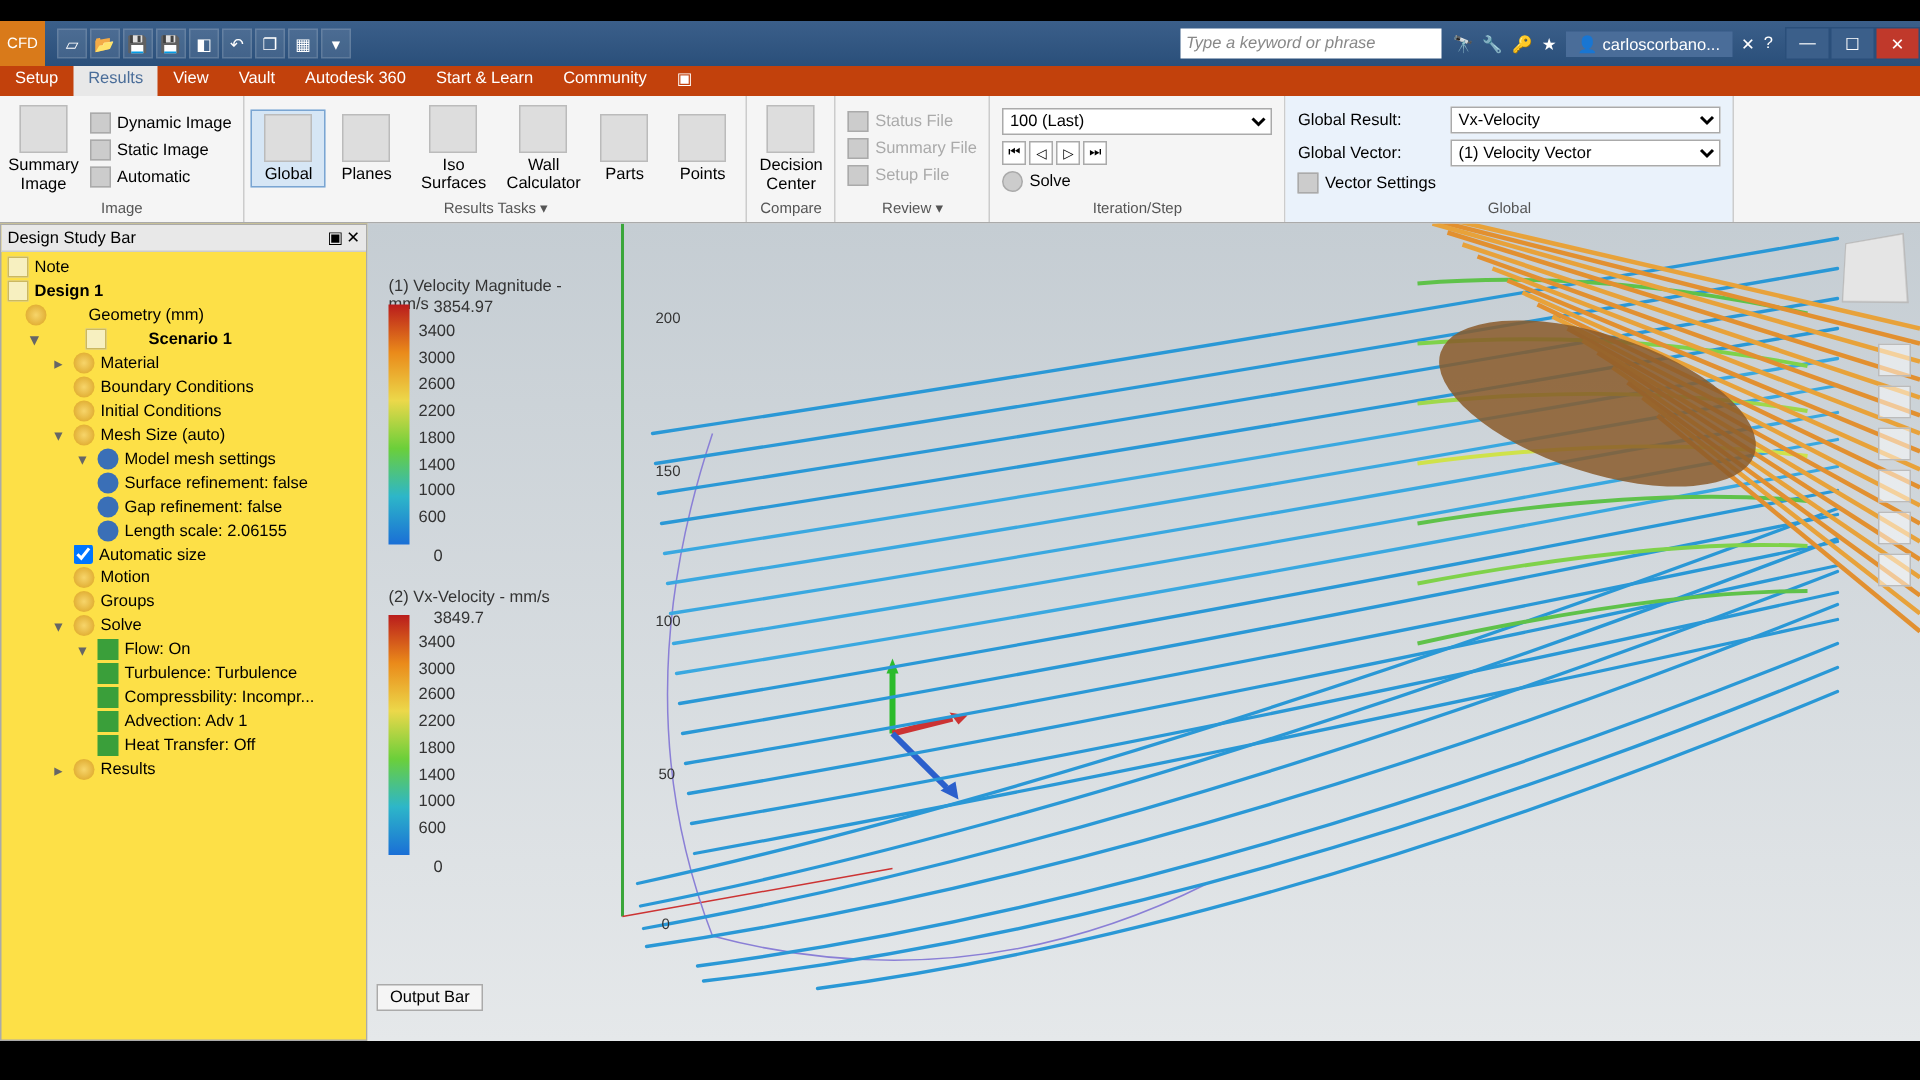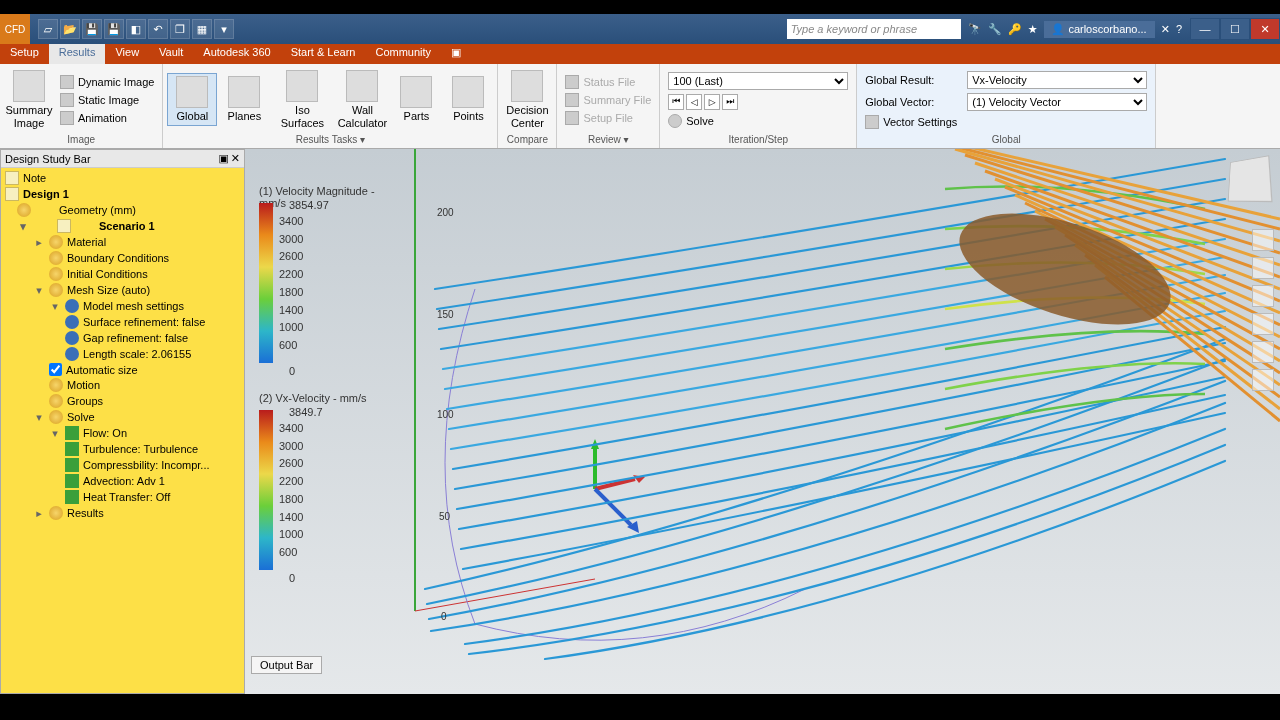--- a/index.html
+++ b/index.html
@@ -120,21 +120,21 @@
           <div class="rbtn-sm">
               <span class="ic"></span>
               <span>Dynamic Image</span>
             </div>
           <div class="rbtn-sm">
               <span class="ic"></span>
               <span>Static Image</span>
             </div>
           <div class="rbtn-sm">
               <span class="ic"></span>
-              <span>Animation</span>
+              <span>Automatic</span>
             </div>
         </div>
       </div>
       <div class="rgroup-label">Image</div>
     </div>
 
     <div class="rgroup">
       <div class="rgroup-body">
         <div class="rbtn-big sel">
             <div class="ic ic-rainbow"></div>

